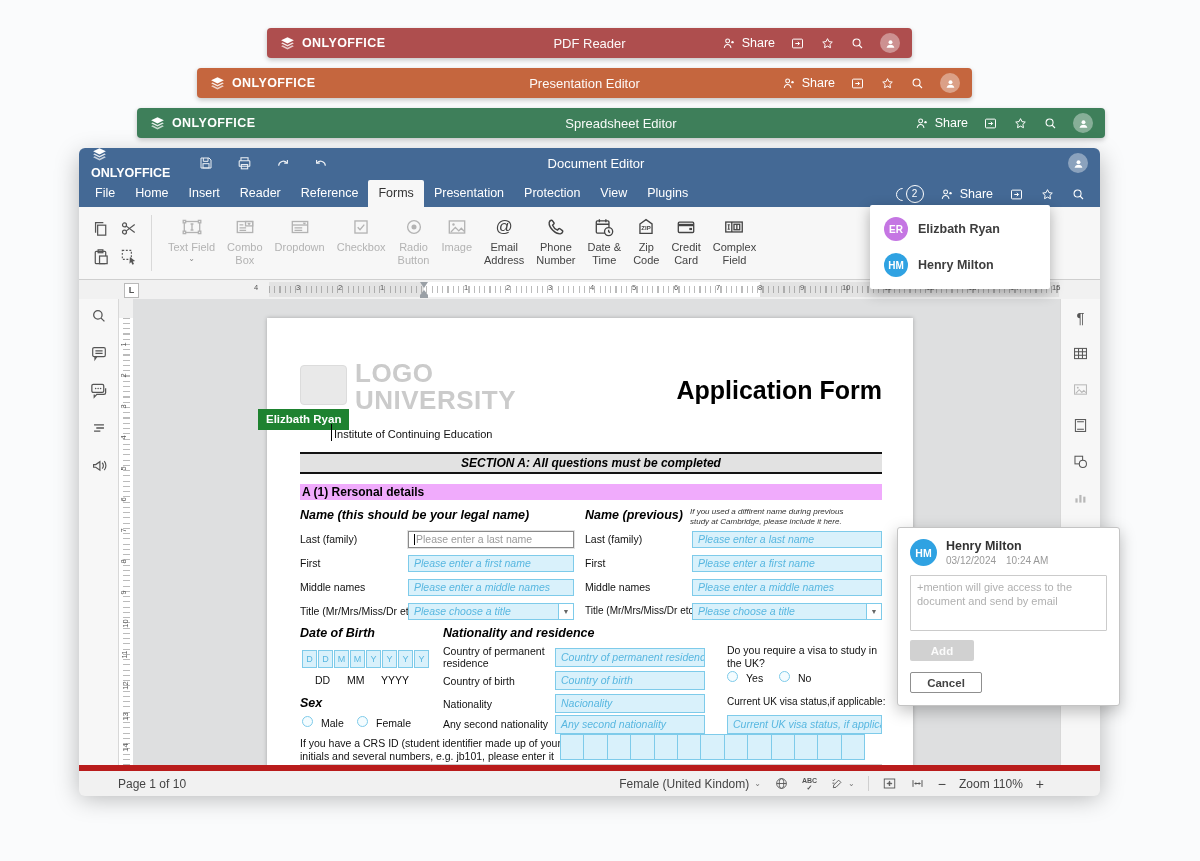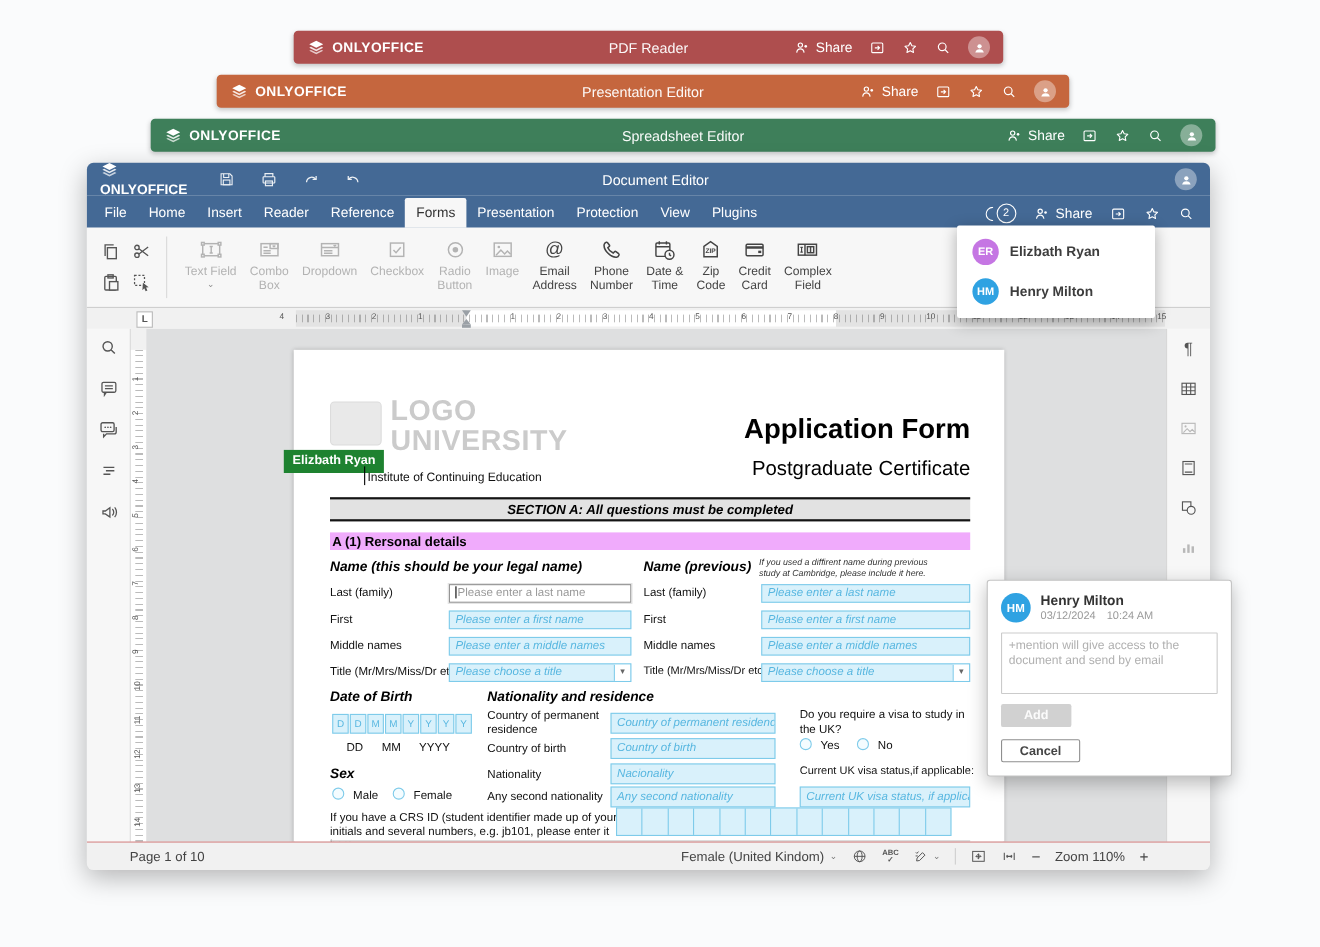--- a/index.html
+++ b/index.html
@@ -69,21 +69,21 @@
   .vruler{position:relative;width:14px;background:#f1f1f1;}
   .vwhite{position:absolute;left:0;top:19px;width:14px;bottom:0;background:#fff;}
   .vticks{position:absolute;left:4px;top:19px;width:7px;bottom:0;opacity:.5;
     background:repeating-linear-gradient(0deg,#777 0 1px,transparent 1px 5.25px);}
   #vnums i{position:absolute;left:2px;font-style:normal;font-size:7.5px;color:#555;transform:rotate(-90deg);}
   .canvas{position:relative;flex:1;background:#dedfe0;overflow:hidden;}
   .rpanel{width:40px;background:#f7f7f7;border-left:1px solid #d8d8d8;display:flex;flex-direction:column;
     align-items:center;gap:19px;padding-top:10px;box-sizing:border-box;color:#555;}
   .rpanel .dis,.lpanel .dis{color:#b8b8b8;}
   
-  .de-status{position:relative;height:25px;background:#f1f1f1;border-top:1px solid #b91c1c;
+  .de-status{position:relative;height:25px;background:#f1f1f1;border-top:6px solid #b91c1c;
     border-radius:0 0 6px 6px;display:flex;align-items:center;font-size:12px;color:#444;}
   .de-status .pageinfo{margin-left:39px;}
   .de-status .sright{margin-left:auto;display:flex;align-items:center;gap:13px;margin-right:56px;}
   .sdiv{width:1px;height:15px;background:#cfcfcf;}
   .chev{font-size:8px;color:#777;}
   
   .page{position:absolute;left:134px;top:19px;width:646px;height:450px;background:#fff;
     box-shadow:0 0 4px rgba(0,0,0,.25);}
   .page *{box-sizing:border-box;}
   .logo-box{left:33px;top:47px;width:47px;height:40px;background:#e9e9e9;border:1px solid #dcdcdc;border-radius:4px;}
@@ -661,21 +661,20 @@
 
         <div class="abs logo-box"></div>
         <div class="abs univ">
           <div>LOGO</div>
             <div>UNIVERSITY</div>
           </div>
         <div class="abs utag">Elizbath Ryan</div>
         <div class="abs caret"></div>
         <div class="abs inst">Institute of Continuing Education</div>
         <div class="abs atitle">Application Form</div>
-        <div class="abs asub">Postgraduate Certificate</div>
 
         <div class="abs secbar">SECTION A: All questions must be completed</div>
         <div class="abs pbar">A (1) Rersonal details</div>
 
         <div class="abs fhead" style="left:33px;top:190px">Name (this should be your legal name)</div>
         <div class="abs fhead" style="left:318px;top:190px">Name (previous)</div>
         <div class="abs fnote">If you used a diffirent name during previous study at Cambridge, please include it here.</div>
 
         <div class="abs flabel" style="left:33px;top:215px">Last (family)</div>
         <div class="abs ffield wht" style="left:141px;top:213px;width:166px"><span class="tcaret"></span><span>Please enter a last name</span></div>

